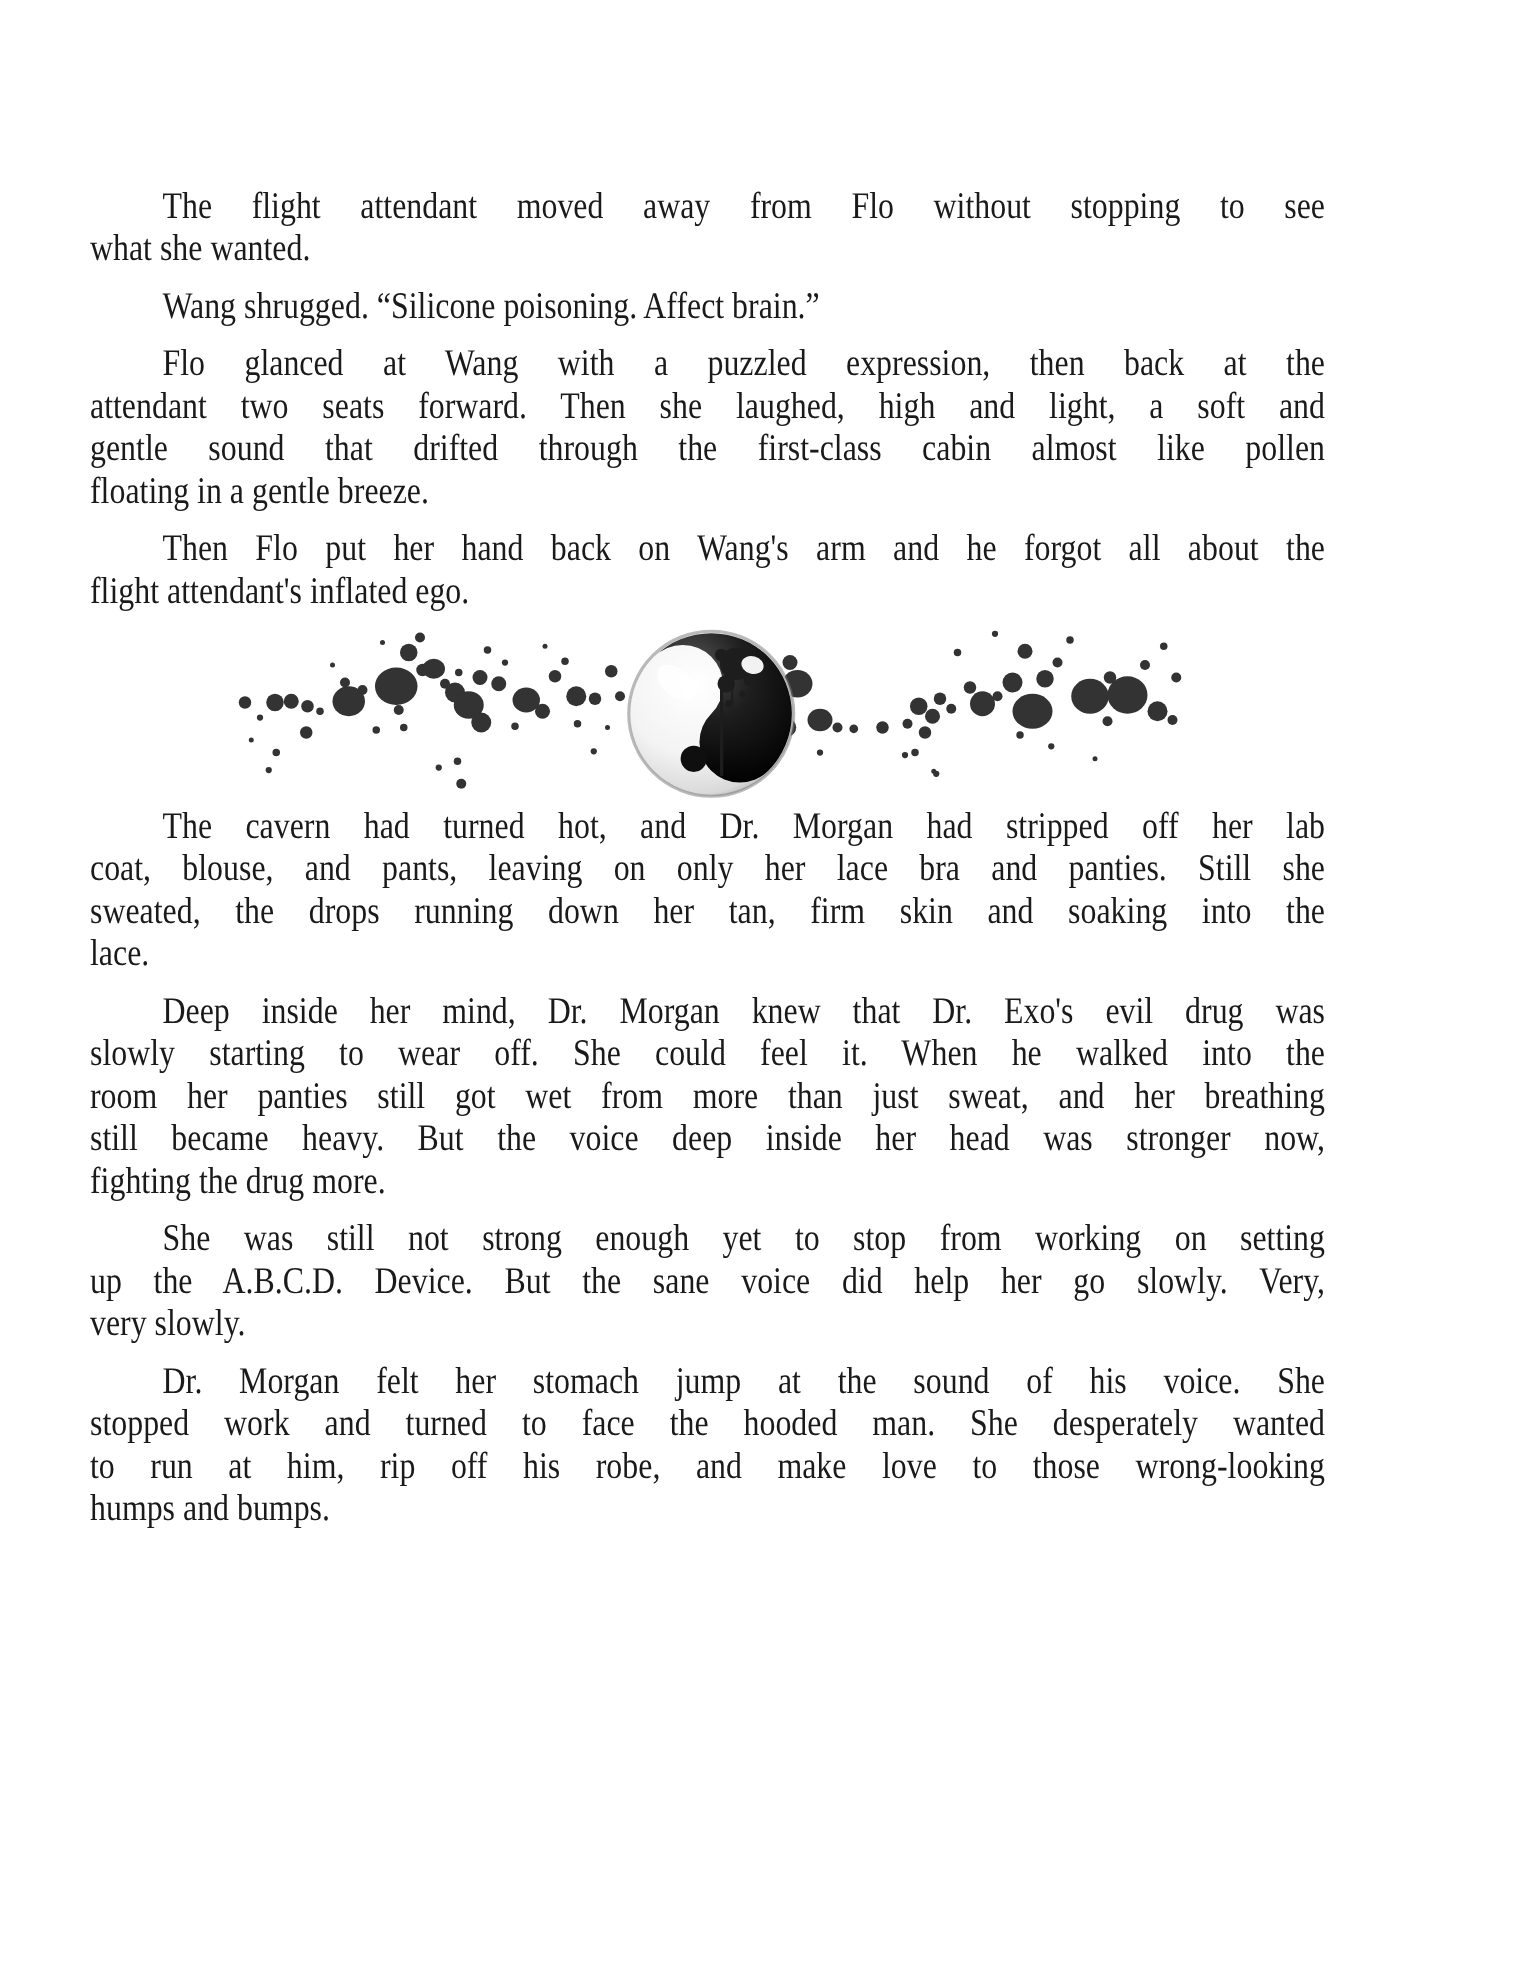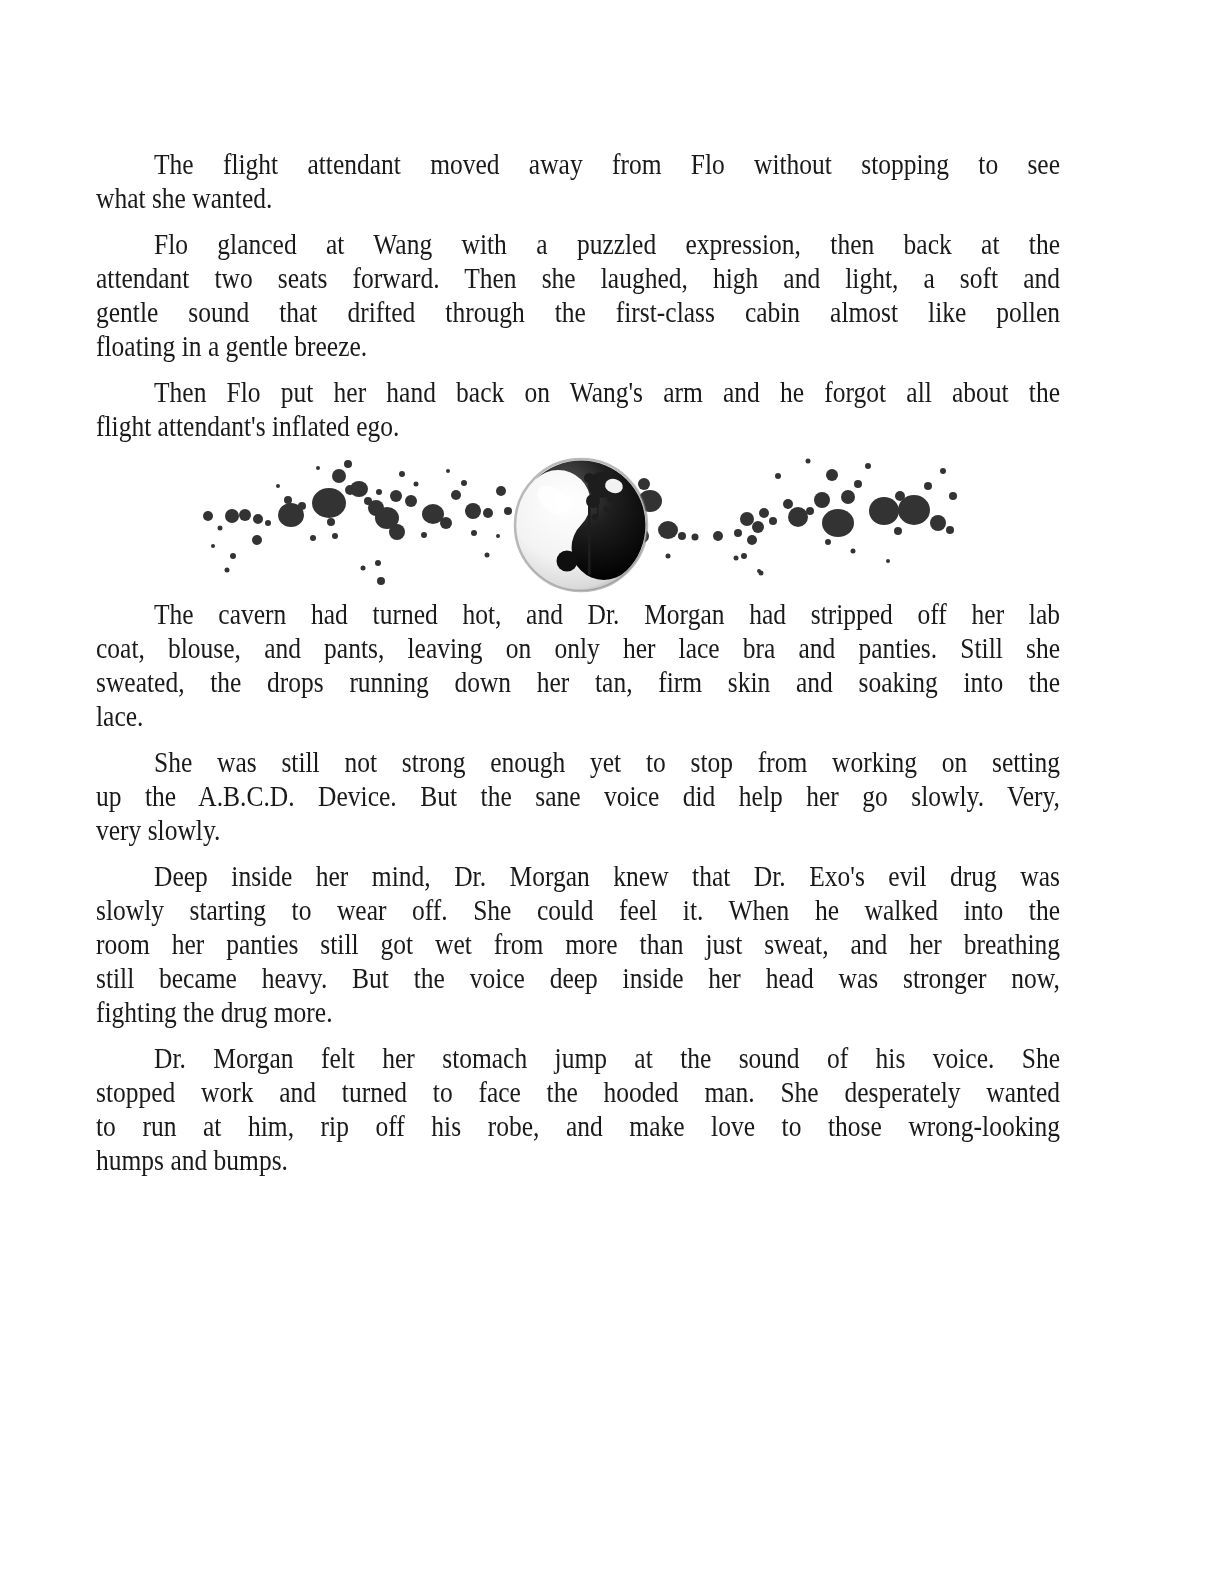--- a/index.html
+++ b/index.html
@@ -3,21 +3,21 @@
 <meta charset="utf-8">
 <style>
   html, body { margin: 0; padding: 0; background: #ffffff; }
   body {
     width: 1224px; height: 1584px; overflow: hidden;
     font-family: "Liberation Serif", "DejaVu Serif", serif;
   }
   .page {
     box-sizing: border-box;
     width: 1224px; height: 1584px;
-    padding: 148px 164px 0 96px;
+    padding: 148px 164px 0 72px;
     background: #ffffff;
     color: #1a1a1a;
   }
   .para { margin: 0 0 12px 0; }
   .line {
     font-size: 25.5px;
     line-height: 34px;
     height: 34px;
     text-align: justify;
     text-align-last: justify;
@@ -35,20 +35,23 @@
 </style>
 </head>
 <body>
 
 <div class="page">
 
   <div>
       <div class="para">
         <div class="line first">The flight attendant moved away from Flo without stopping to see</div>
         <div class="line last">what she wanted.</div>
+      </div>
+      <div class="para">
+        <div class="line first last">Wang shrugged. “Silicone poisoning. Affect brain.”</div>
       </div>
       <div class="para">
         <div class="line first">Flo glanced at Wang with a puzzled expression, then back at the</div>
         <div class="line">attendant two seats forward. Then she laughed, high and light, a soft and</div>
         <div class="line">gentle sound that drifted through the first-class cabin almost like pollen</div>
         <div class="line last">floating in a gentle breeze.</div>
       </div>
       <div class="para">
         <div class="line first">Then Flo put her hand back on Wang's arm and he forgot all about the</div>
         <div class="line last">flight attendant's inflated ego.</div>
@@ -195,32 +198,32 @@
   </div>
 
   <div>
       <div class="para">
         <div class="line first">The cavern had turned hot, and Dr. Morgan had stripped off her lab</div>
         <div class="line">coat, blouse, and pants, leaving on only her lace bra and panties. Still she</div>
         <div class="line">sweated, the drops running down her tan, firm skin and soaking into the</div>
         <div class="line last">lace.</div>
       </div>
       <div class="para">
-        <div class="line first">She was still not strong enough yet to stop from working on setting</div>
-        <div class="line">up the A.B.C.D. Device. But the sane voice did help her go slowly. Very,</div>
-        <div class="line last">very slowly.</div>
-      </div>
-      <div class="para">
         <div class="line first">Deep inside her mind, Dr. Morgan knew that Dr. Exo's evil drug was</div>
         <div class="line">slowly starting to wear off. She could feel it. When he walked into the</div>
         <div class="line">room her panties still got wet from more than just sweat, and her breathing</div>
         <div class="line">still became heavy. But the voice deep inside her head was stronger now,</div>
         <div class="line last">fighting the drug more.</div>
       </div>
       <div class="para">
+        <div class="line first">She was still not strong enough yet to stop from working on setting</div>
+        <div class="line">up the A.B.C.D. Device. But the sane voice did help her go slowly. Very,</div>
+        <div class="line last">very slowly.</div>
+      </div>
+      <div class="para">
         <div class="line first">Dr. Morgan felt her stomach jump at the sound of his voice. She</div>
         <div class="line">stopped work and turned to face the hooded man. She desperately wanted</div>
         <div class="line">to run at him, rip off his robe, and make love to those wrong-looking</div>
         <div class="line last">humps and bumps.</div>
       </div>
     </div>
 
 </div>
 
 </body></html>

